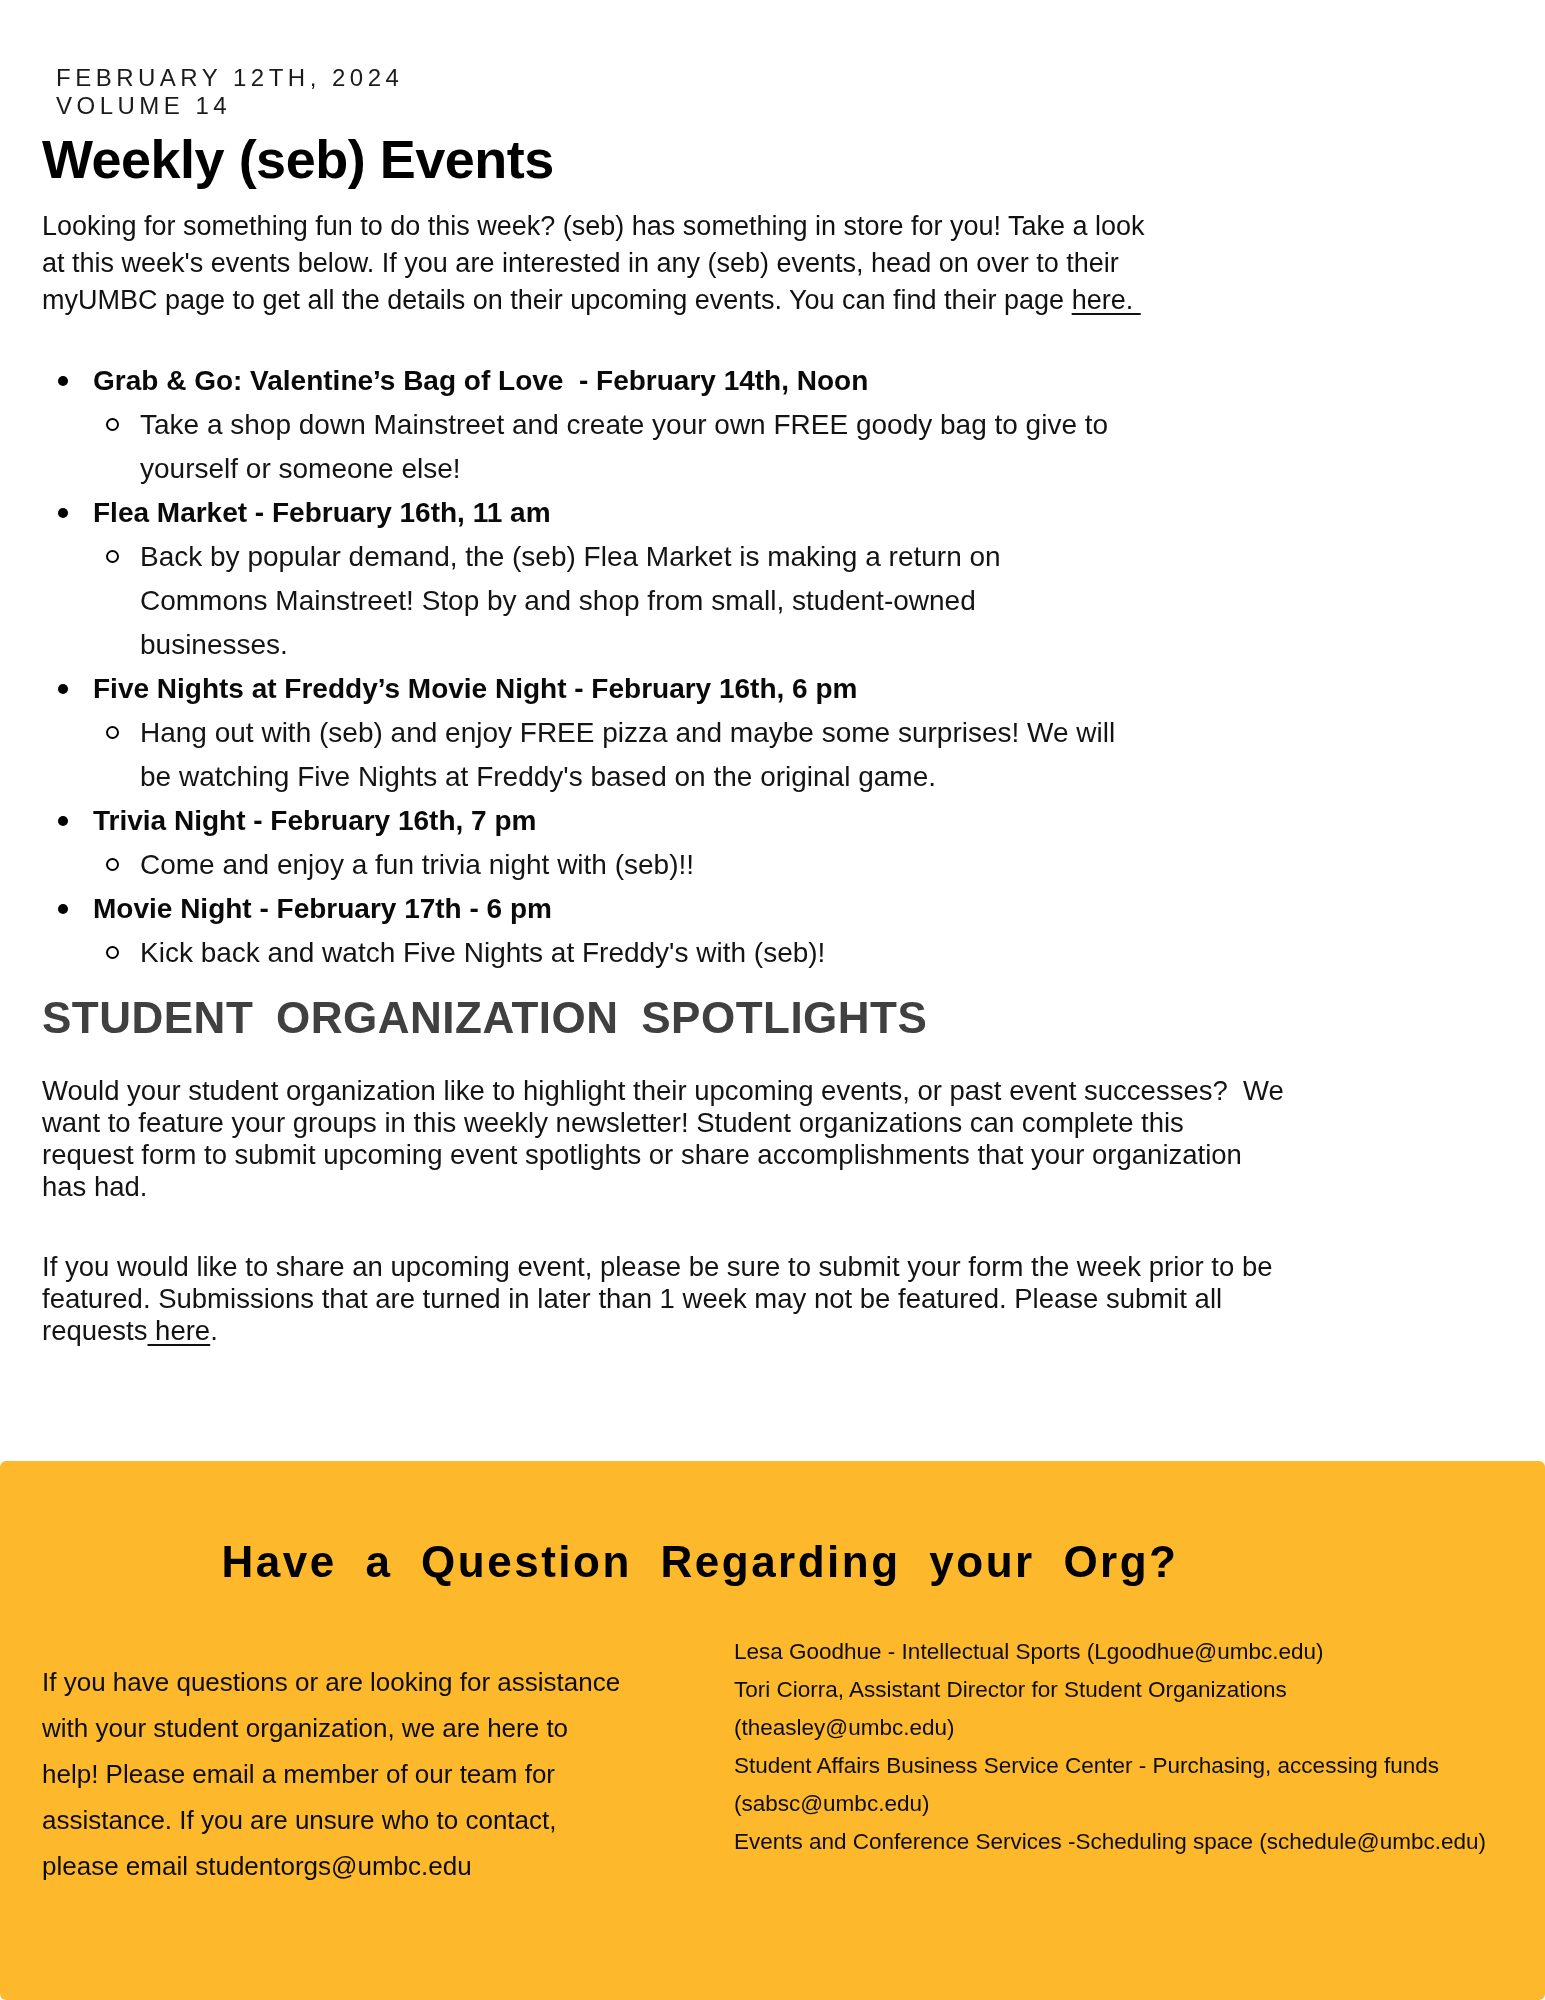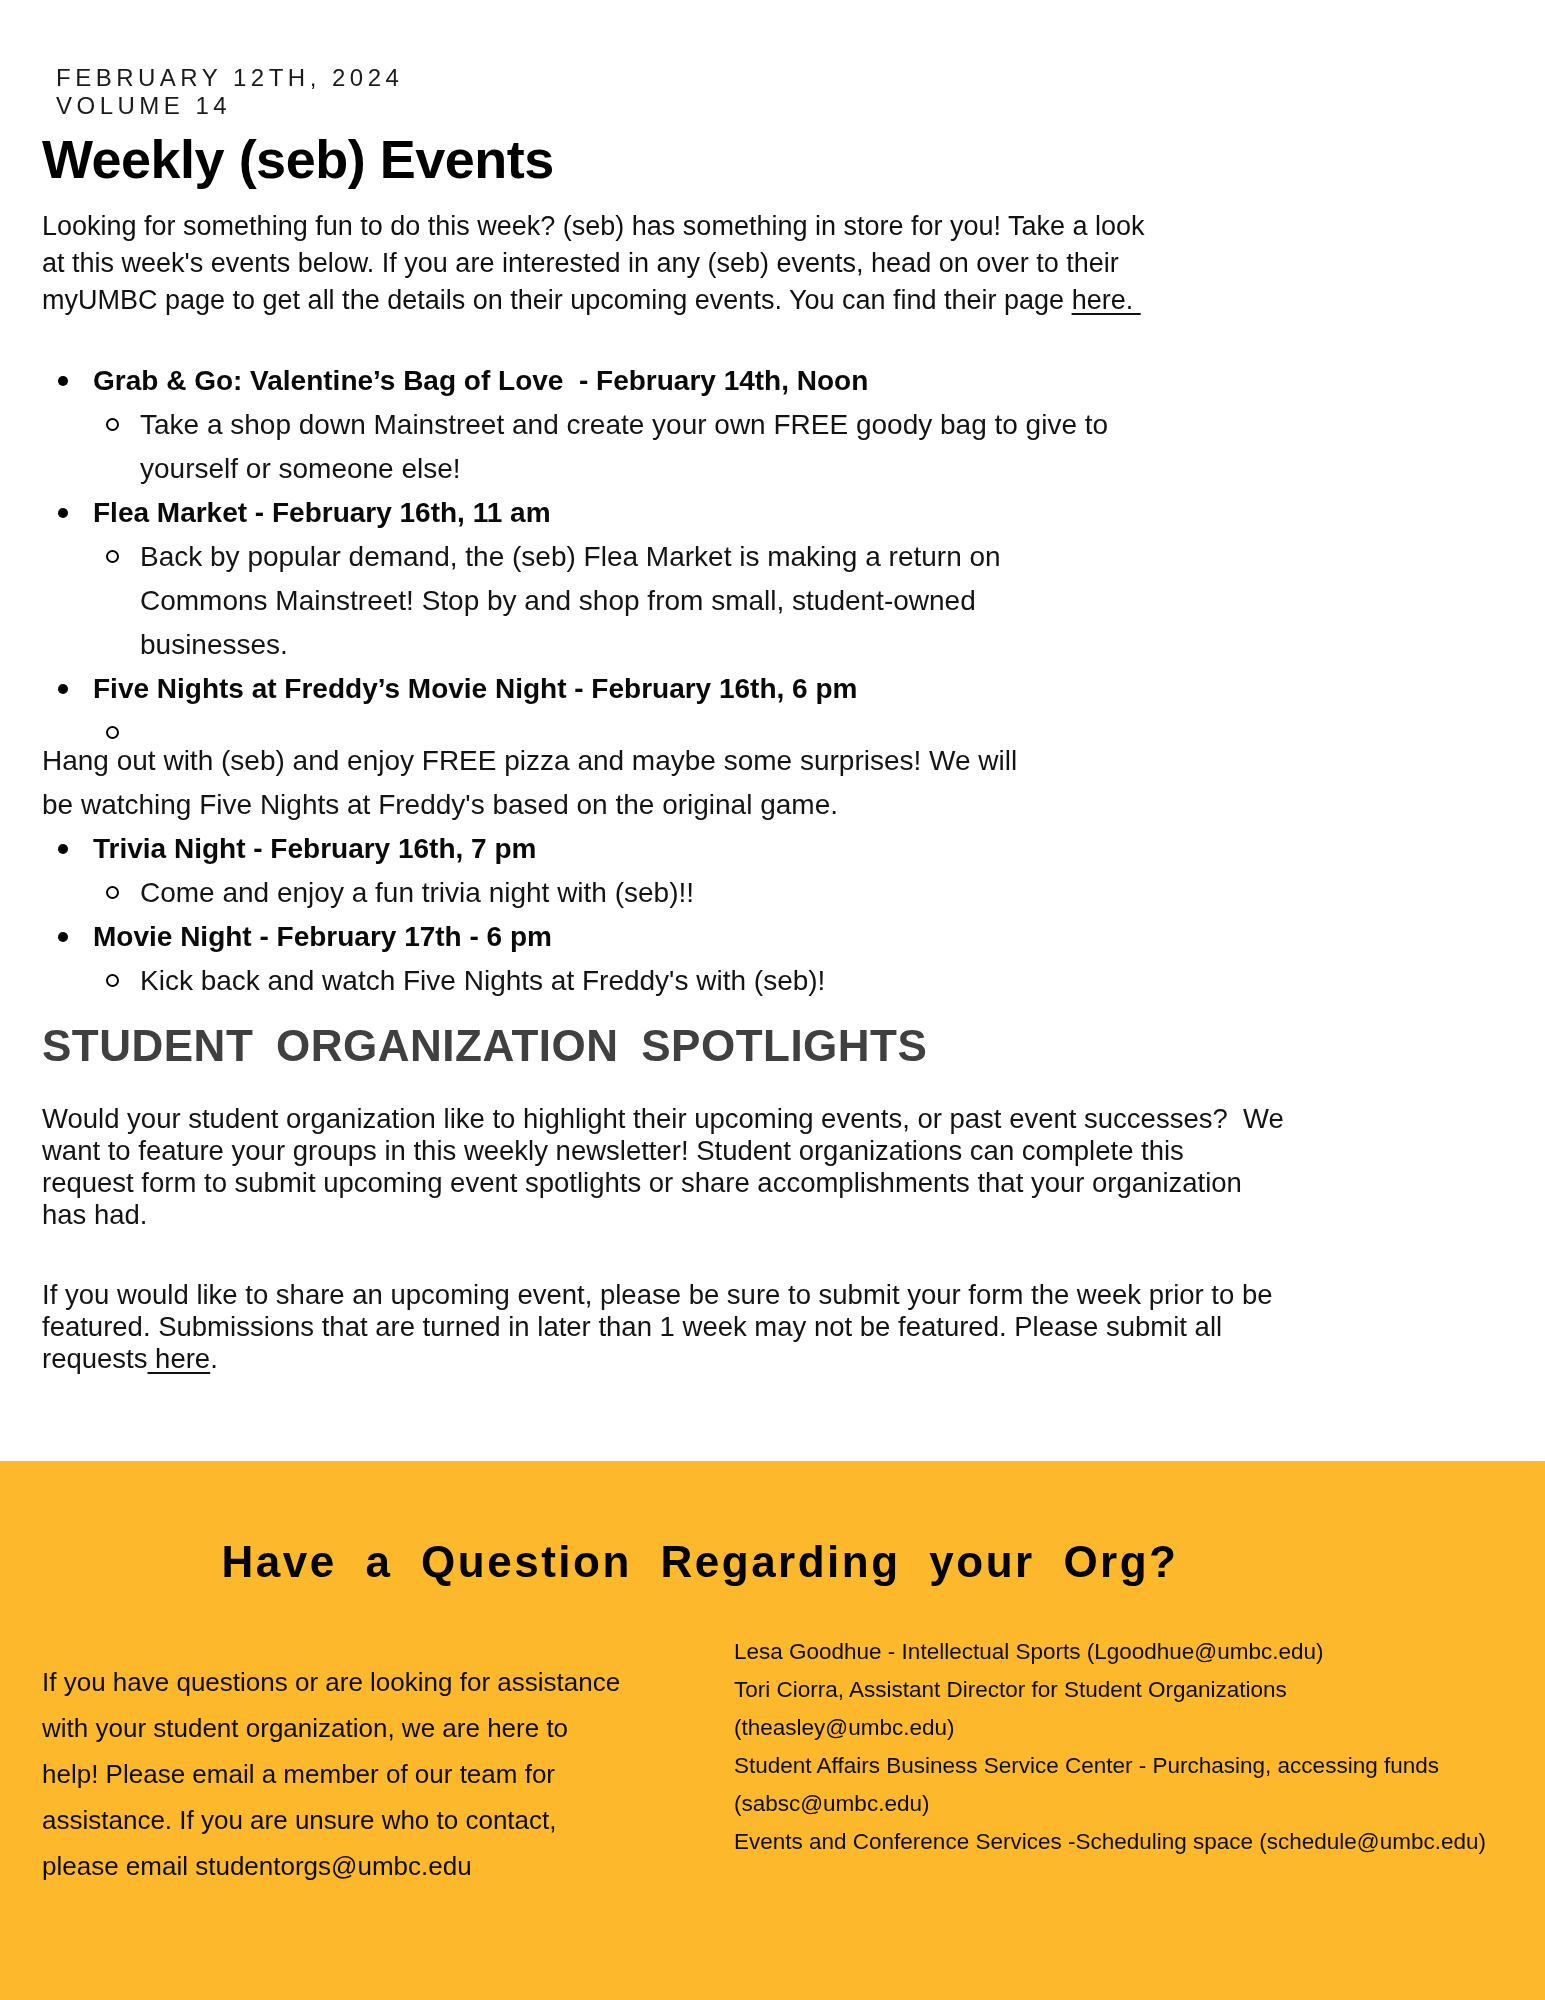--- a/index.html
+++ b/index.html
@@ -22,21 +22,21 @@
   .event-row{display:flex;align-items:flex-start;}
   .bullet{flex:none;width:10px;height:10px;border-radius:50%;background:#000;margin:17px 25px 0 16px;}
   .event-title{margin:0;font-weight:bold;white-space:pre-wrap;color:#0a0a0a;}
   .sub-row{display:flex;align-items:flex-start;}
   .subbullet{flex:none;box-sizing:border-box;width:13px;height:13px;border:2.5px solid #000;border-radius:50%;background:transparent;margin:15px 21px 0 64px;}
   .detail{margin:0;white-space:pre-wrap;color:#141414;}
   .h2{margin:18px 0 12px;font-size:44px;font-weight:bold;letter-spacing:0.5px;word-spacing:10px;color:#404040;}
   .para{margin:32px 0 0;font-size:27.5px;line-height:32px;width:1466px;white-space:pre-wrap;color:#141414;}
   .para-2{margin-top:48px;}
   
-  .contact{position:absolute;top:1461px;left:0;width:1545px;height:539px;}
+  .contact{position:absolute;top:1461px;left:0;width:1545px;height:539px;border-radius:6px;}
   .contact-heading{margin:76px 0 0;width:1400px;text-align:center;font-size:44px;font-weight:bold;letter-spacing:2.5px;word-spacing:14px;color:#000;}
   .contact-cols{display:flex;margin:46px 0 0 42px;}
   .contact-intro{flex:none;width:652px;font-size:26px;line-height:46px;white-space:pre-wrap;color:#0d0d0d;}
   .team{margin-left:40px;width:780px;font-size:22.5px;line-height:38px;color:#0d0d0d;}
   .team p{margin:0;white-space:pre-wrap;}
 </style>
 </head>
 <body>
 
 <div class="page-header">
@@ -76,21 +76,21 @@
 Commons Mainstreet! Stop by and shop from small, student-owned
 businesses.</p>
         </div>
       </div>
     </div>
 
     <div class="event-row">
       <span class="bullet"></span>
       <div>
         <p class="event-title">Five Nights at Freddy’s Movie Night - February 16th, 6 pm</p>
-        <div class="sub-row" style="margin-left:-51px;flex-direction:column;">
+        <div class="sub-row" style="margin-left:-51px;">
           <span class="subbullet"></span>
           <p class="detail">Hang out with (seb) and enjoy FREE pizza and maybe some surprises! We will
 be watching Five Nights at Freddy's based on the original game.</p>
         </div>
       </div>
     </div>
 
     <div class="event-row">
       <span class="bullet"></span>
       <div>

